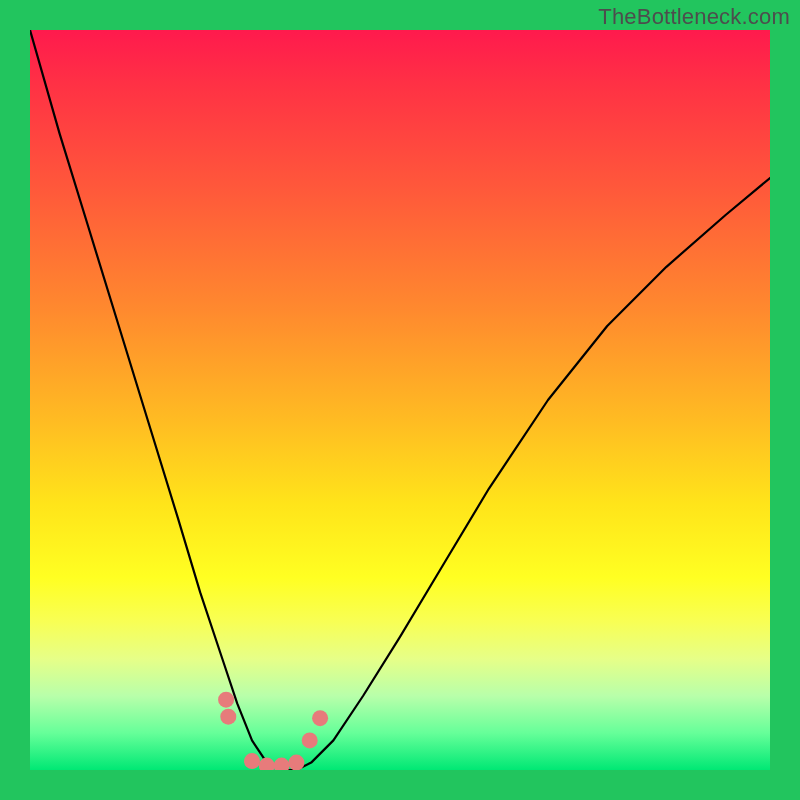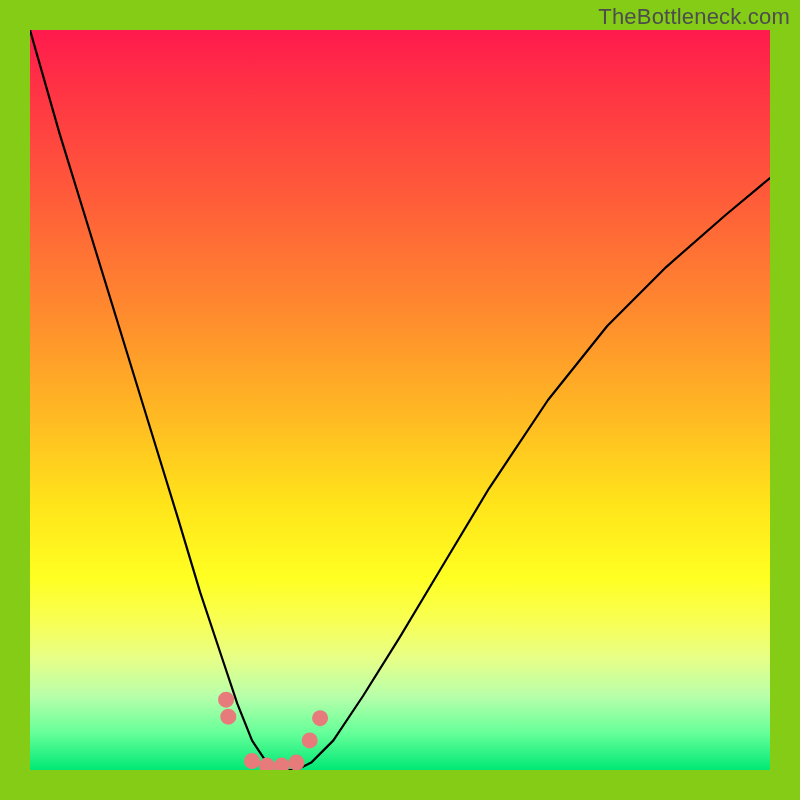--- a/index.html
+++ b/index.html
@@ -10,21 +10,21 @@
     background: #000;
     overflow: hidden;
     font-family: Arial, Helvetica, sans-serif;
   }
   .frame {
     position: absolute;
     top: 0;
     left: 0;
     width: 800px;
     height: 800px;
-    background: #84cc16;
+    background: #22c55e;
   }
   .plot {
     position: absolute;
     top: 30px;
     left: 30px;
     width: 740px;
     height: 740px;
     
     background: linear-gradient(
       to bottom,

